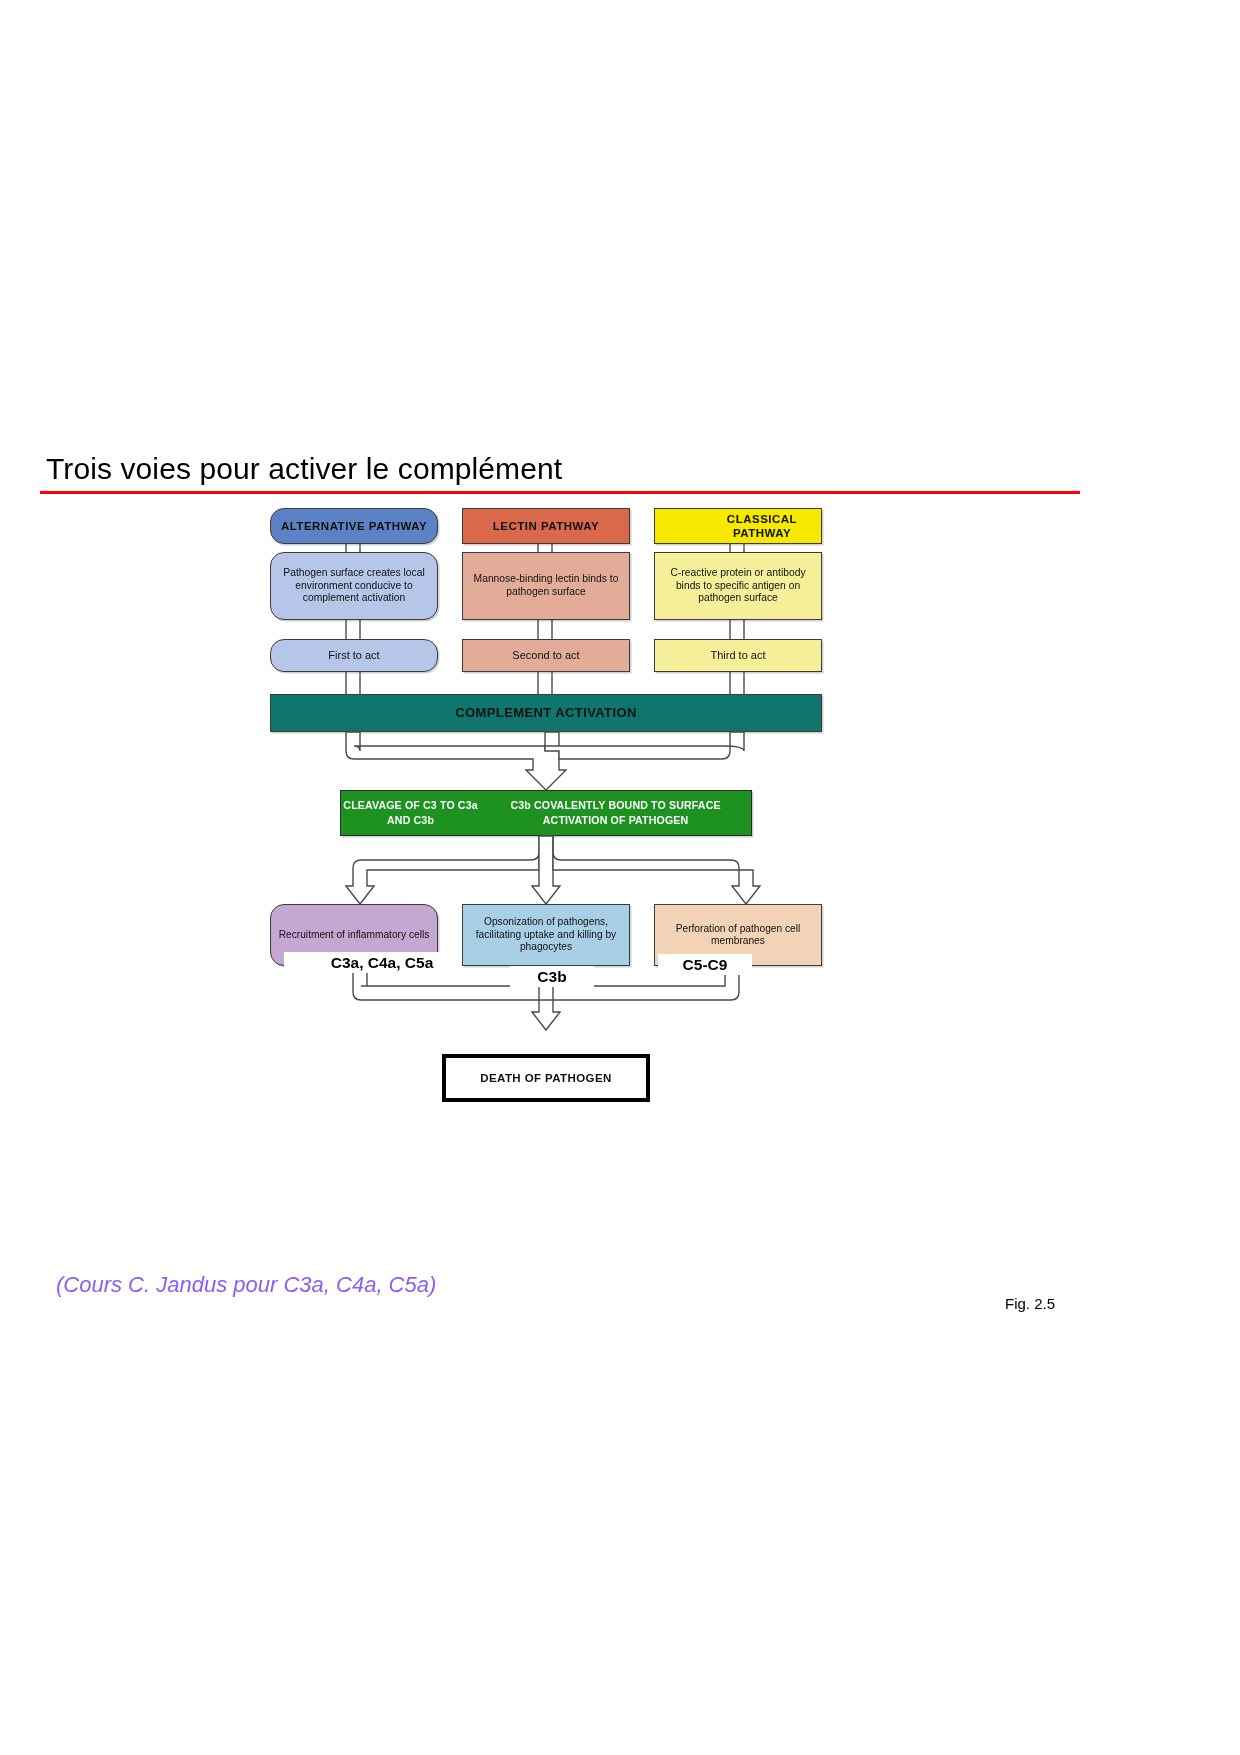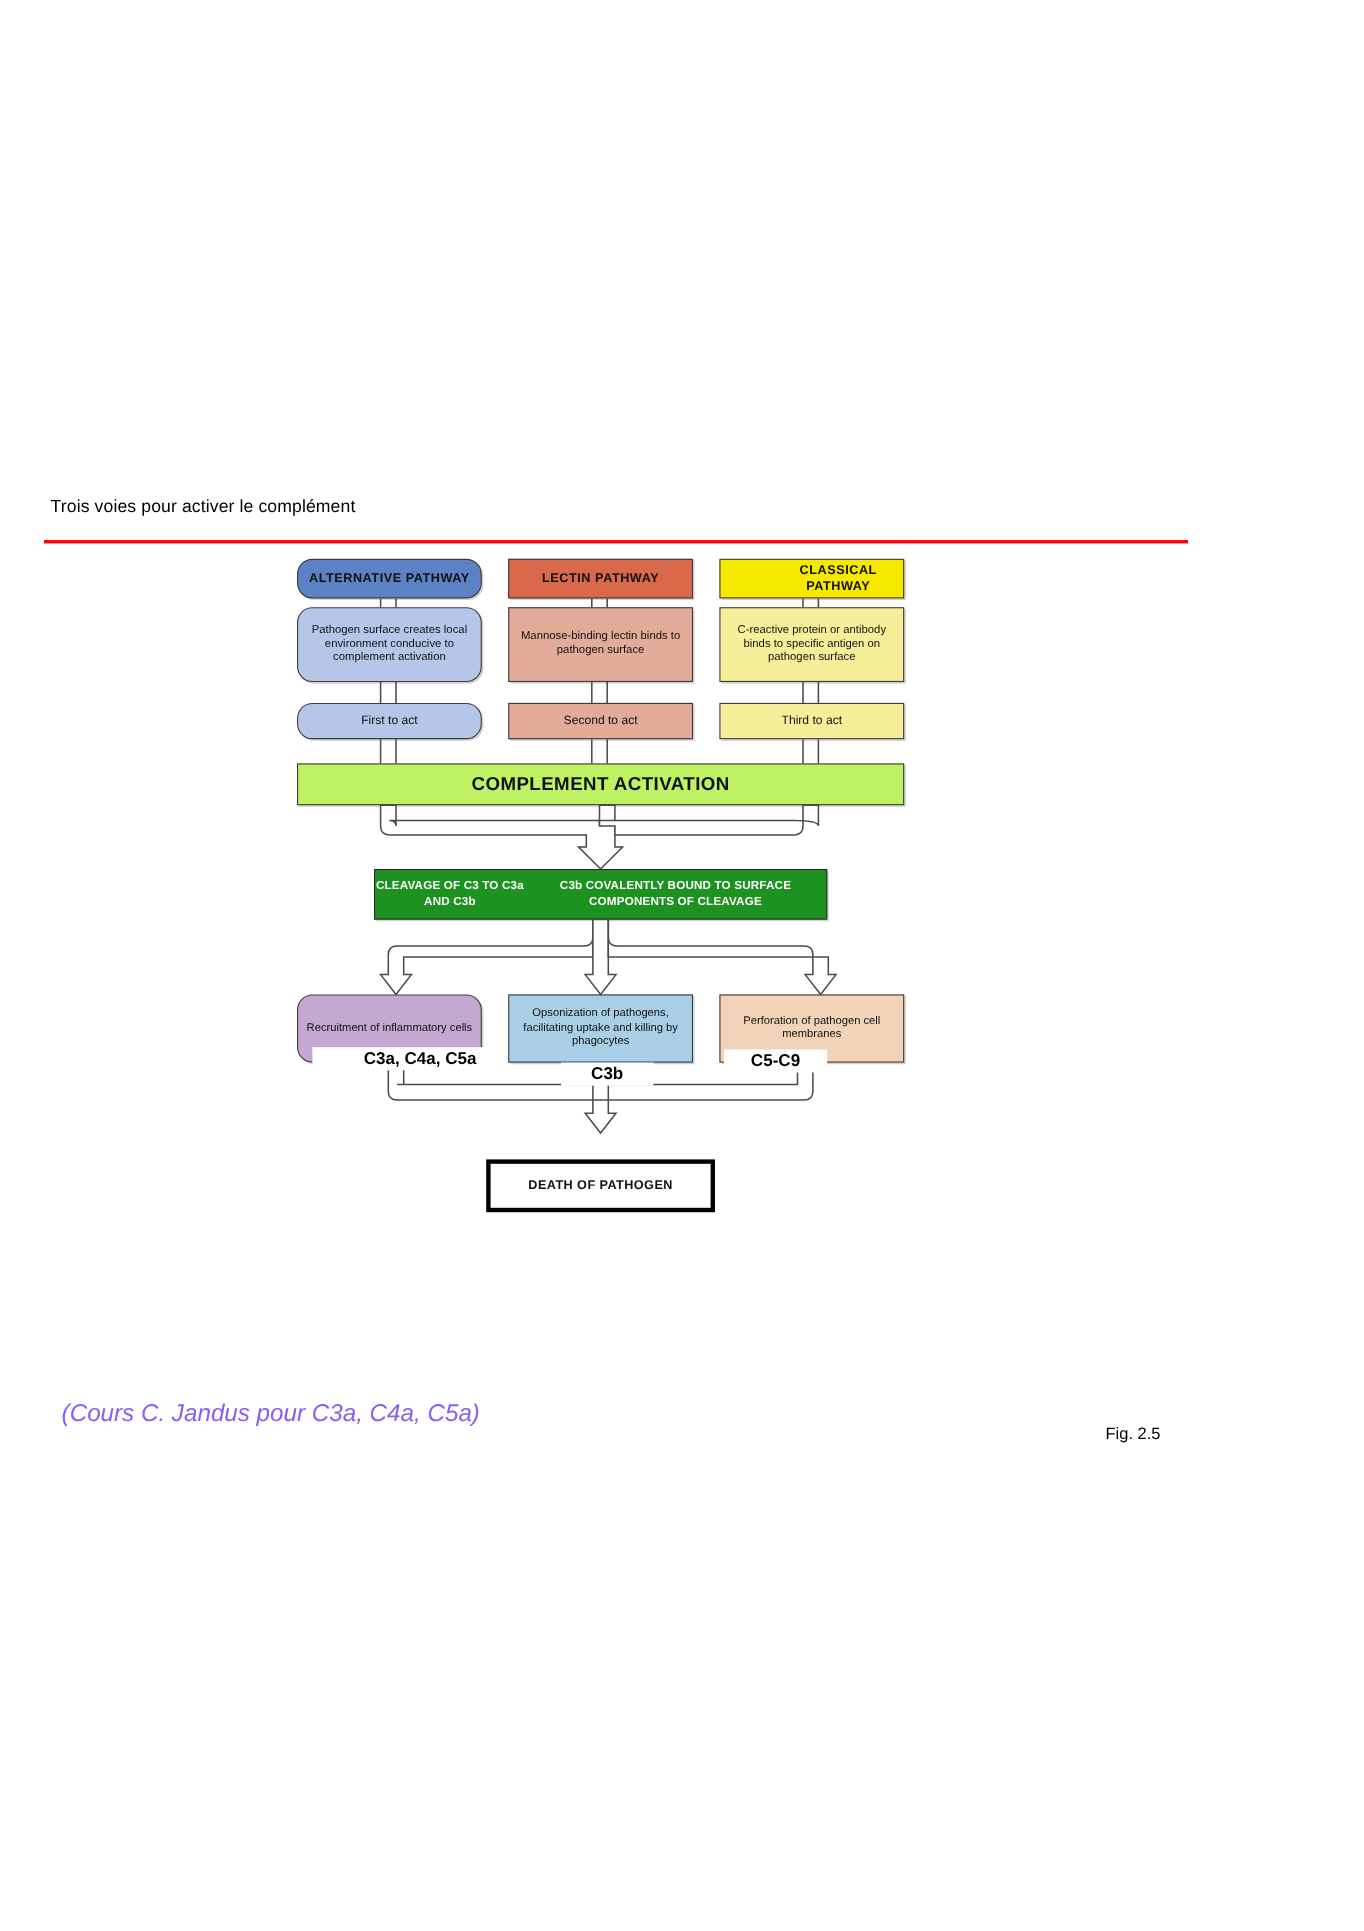--- a/index.html
+++ b/index.html
@@ -7,21 +7,21 @@
     width:1240px;height:1755px;
     background:#ffffff;
     font-family:"Liberation Sans", sans-serif;
     position:relative;
     overflow:hidden;
   }
 
   
   #slide-title{
     position:absolute;left:46px;top:452px;width:1050px;
-    font-size:16px;color:#000;letter-spacing:.1px;white-space:nowrap;
+    font-size:30px;color:#000;letter-spacing:.1px;white-space:nowrap;
   }
   #title-rule{
     position:absolute;left:40px;top:491px;width:1040px;height:3px;
     background:#ff0000;
   }
 
   
   #figure{
     position:absolute;left:262px;top:508px;width:570px;height:600px;
   }
@@ -51,22 +51,22 @@
 
   
   .alt-hdr{background:#5b82c4;}
   .alt-body{background:#b6c6e8;}
   .lec-hdr{background:#d9694a;}
   .lec-body{background:#e3ac99;}
   .cla-hdr{background:#f7e800;}
   .cla-body{background:#f5ef9a;}
 
   .green-bar{
-    background:#bef264;border:1.4px solid #3c3c3c;
-    font-size:17px;font-weight:bold;letter-spacing:.4px;
+    background:#0f766e;border:1.4px solid #3c3c3c;
+    font-size:13px;font-weight:bold;letter-spacing:.4px;
     left:8px;width:552px;height:38px;
   }
   .green-dark{
     background:#1e9220;border:1.4px solid #2c2c2c;
     color:#fff;font-size:10.6px;font-weight:bold;letter-spacing:.15px;
     left:78px;width:412px;height:46px;
     line-height:1.38;
   }
 
   .eff-purple{background:#c4a8d2;}
@@ -165,21 +165,21 @@
   <div class="fbox act col2 lec-body" style="top:131px;">Second to act</div>
 
   <div class="fbox hdr col3 cla-hdr" style="top:0;padding-left:48px;">CLASSICAL  PATHWAY</div>
   <div class="fbox desc col3 cla-body" style="top:44px;height:68px;">C-reactive protein or antibody binds to specific antigen on pathogen surface</div>
   <div class="fbox act col3 cla-body" style="top:131px;">Third to act</div>
 
   <div class="fbox green-bar" style="top:186px;">COMPLEMENT ACTIVATION</div>
 
   <div class="fbox green-dark" style="top:282px;flex-direction:row;">
     <span>CLEAVAGE OF C3 TO C3a AND C3b</span>
-    <span>C3b COVALENTLY BOUND TO SURFACE COMPONENTS OF CLEAVAGE</span>
+    <span>C3b COVALENTLY BOUND TO SURFACE ACTIVATION OF PATHOGEN</span>
   </div>
 
   <div class="fbox eff col1 eff-purple" style="top:396px;">Recruitment  of inflammatory  cells</div>
   <div class="fbox eff col2 eff-blue" style="top:396px;">Opsonization of pathogens, facilitating uptake and killing by phagocytes</div>
   <div class="fbox eff col3 eff-peach" style="top:396px;">Perforation of pathogen cell membranes</div>
 
   <div class="ann" style="left:22px;top:444px;width:140px;padding-left:28px;">C3a, C4a, C5a</div>
   <div class="ann" style="left:248px;top:458px;width:72px;">C3b</div>
   <div class="ann" style="left:396px;top:446px;width:82px;">C5-C9</div>
 

